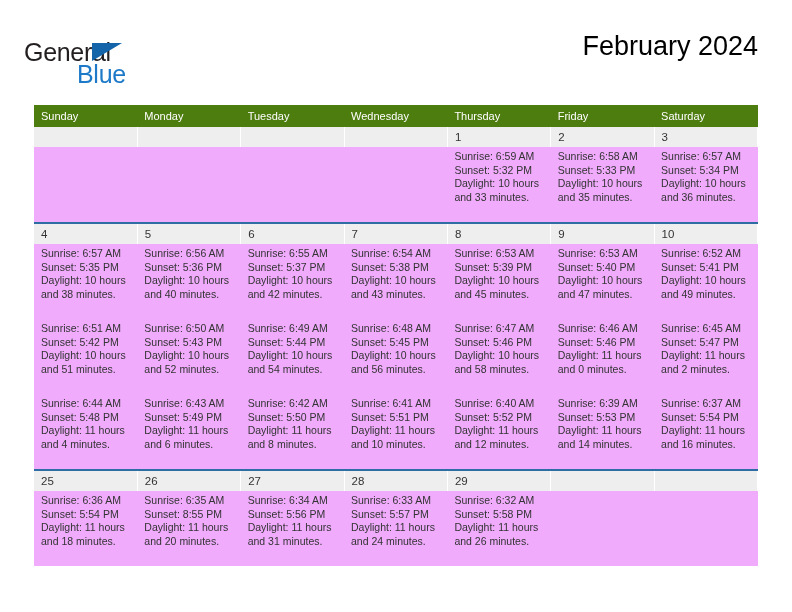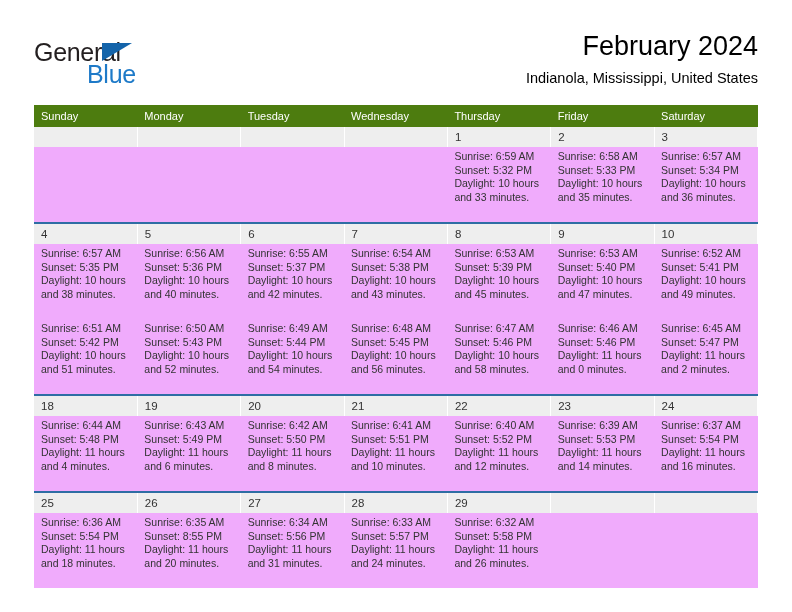--- a/index.html
+++ b/index.html
@@ -17,21 +17,21 @@
   .page {
     position: relative;
     width: 792px;
     height: 612px;
     box-sizing: border-box;
   }
 
   
   .header {
     position: absolute;
-    left: 34px;
+    left: 24px;
     top: 30px;
     right: 34px;
     height: 70px;
   }
   .logo {
     position: absolute;
     left: 0;
     top: 8px;
     width: 180px;
     height: 56px;
@@ -148,21 +148,20 @@
   <div class="header">
 
     <div class="logo">
       <span class="logo-general">General</span>
       <span class="logo-flag"></span>
       <span class="logo-blue">Blue</span>
     </div>
 
     <div class="title-block">
       <div class="month-title">February 2024</div>
-      <div class="location-sub">Indianola, Mississippi, United States</div>
     </div>
 
   </div>
 
   <div class="calendar">
     <table class="cal-table">
       <thead>
         <tr>
           <th>Sunday</th>
           <th>Monday</th>
@@ -297,29 +296,20 @@
               <span class="line">Daylight: 11 hours</span>
               <span class="line">and 0 minutes.</span>
             </td>
             <td>
               <span class="line">Sunrise: 6:45 AM</span>
               <span class="line">Sunset: 5:47 PM</span>
               <span class="line">Daylight: 11 hours</span>
               <span class="line">and 2 minutes.</span>
             </td>
           </tr>
-          <tr class="daterow">
-            <td>18</td>
-            <td>19</td>
-            <td>20</td>
-            <td>21</td>
-            <td>22</td>
-            <td>23</td>
-            <td>24</td>
-          </tr>
           <tr class="inforow">
             <td>
               <span class="line">Sunrise: 6:44 AM</span>
               <span class="line">Sunset: 5:48 PM</span>
               <span class="line">Daylight: 11 hours</span>
               <span class="line">and 4 minutes.</span>
             </td>
             <td>
               <span class="line">Sunrise: 6:43 AM</span>
               <span class="line">Sunset: 5:49 PM</span>

